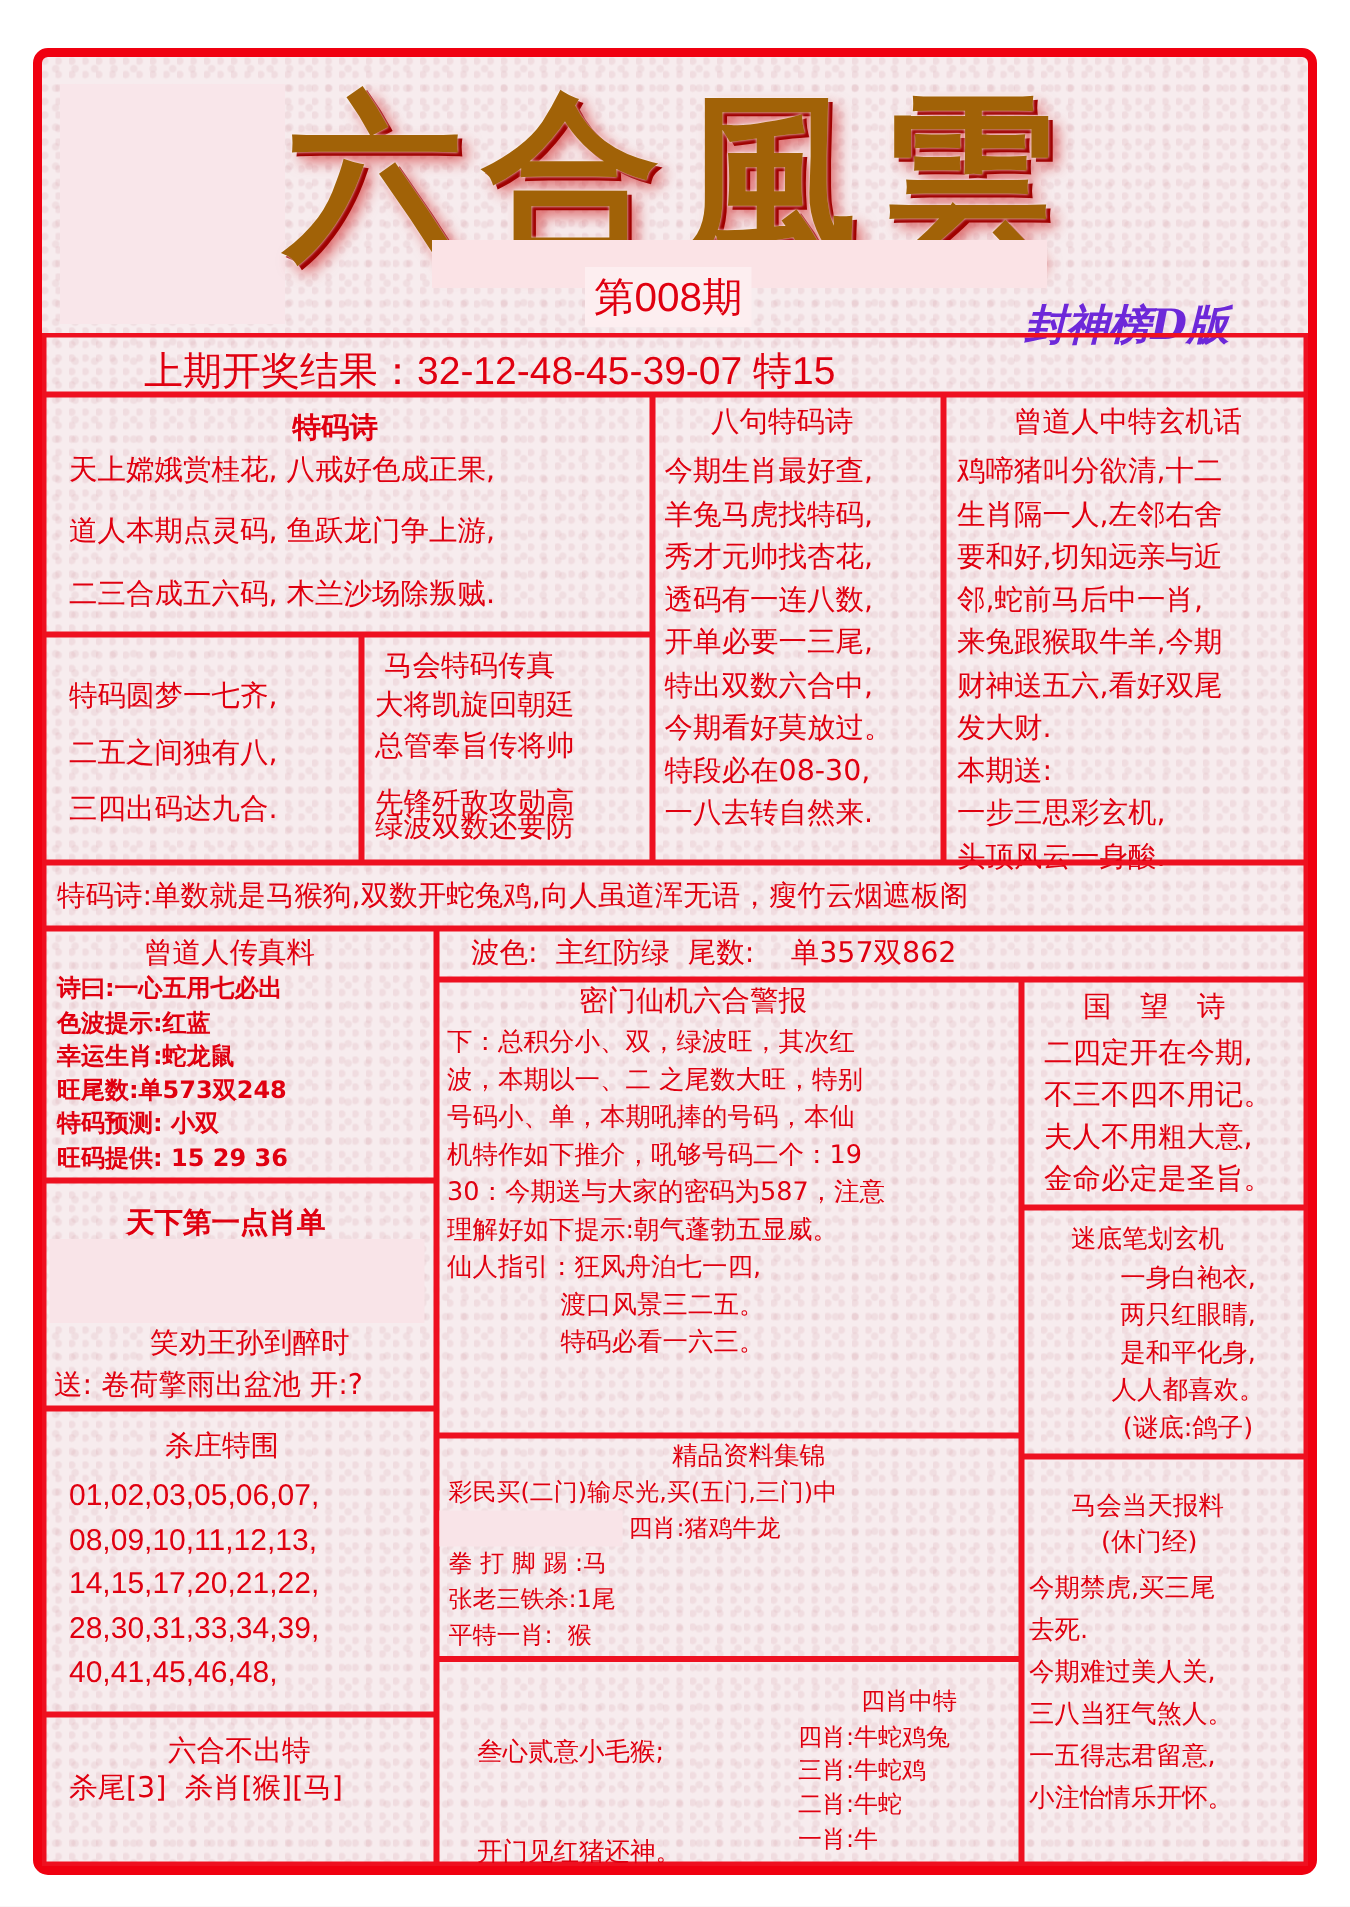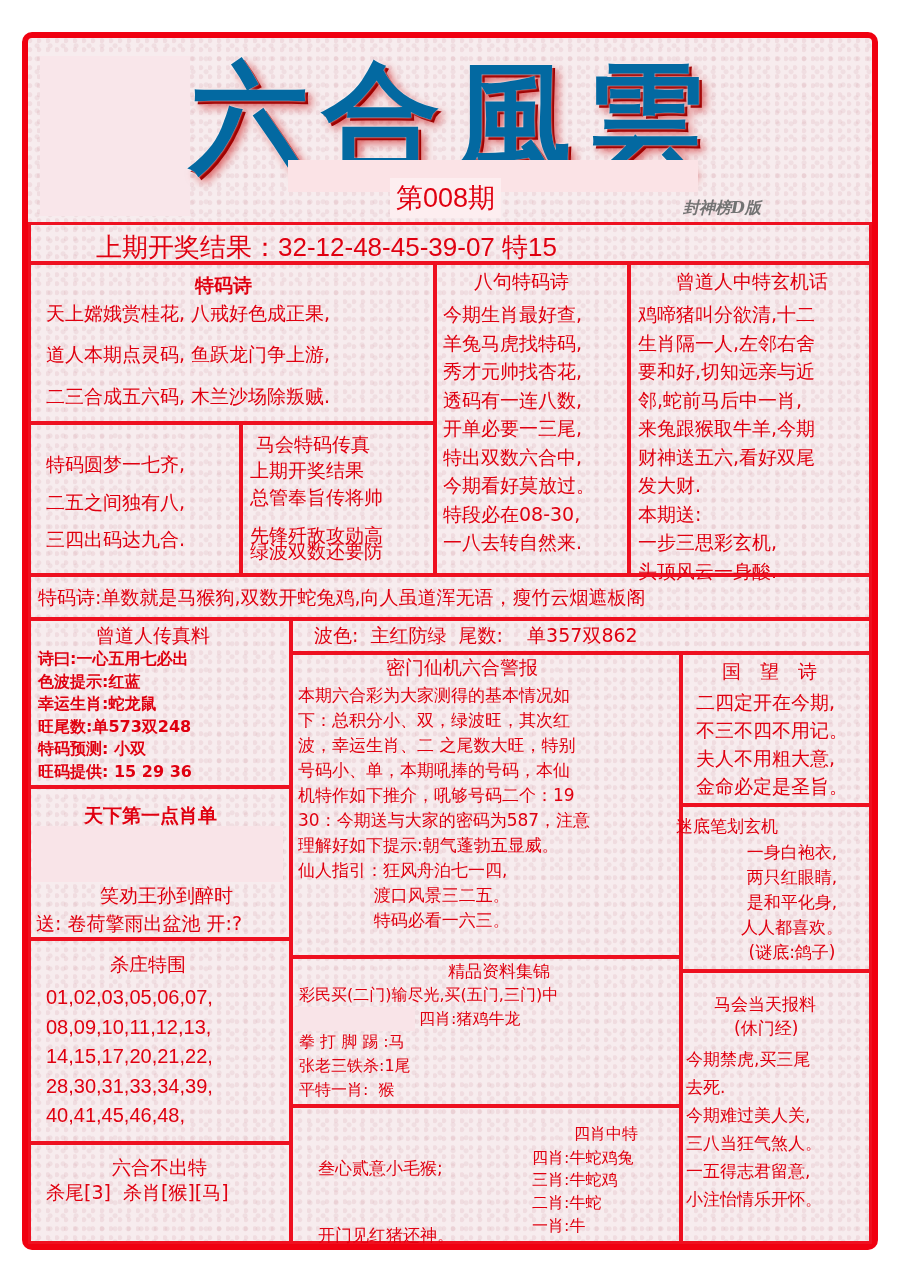--- a/index.html
+++ b/index.html
@@ -8,26 +8,26 @@
   .paper{position:absolute;left:22px;top:32px;width:856px;height:1218px;
     border:6px solid #f00010;border-radius:10px;box-sizing:border-box;
     background:
       radial-gradient(circle at 20% 30%, rgba(210,150,160,.18) 0 2px, transparent 3px),
       radial-gradient(circle at 70% 60%, rgba(200,140,150,.15) 0 2px, transparent 3px),
       #f7ecee;
     background-size:9px 9px, 13px 13px, auto;}
   .box{position:absolute;box-sizing:border-box;border:3px solid #ee1020;}
   .t{position:absolute;white-space:pre;line-height:1;}
   .hdr-title{position:absolute;left:190px;top:40px;font-family:"DejaVu Serif","Liberation Serif",serif;
-    font-size:118px;font-weight:bold;color:#0369a1;letter-spacing:14px;
+    font-size:118px;font-weight:bold;color:#a16207;letter-spacing:14px;
     text-shadow:0 0 2px #fff,3px 3px 0 #a00000,6px 6px 10px rgba(200,0,0,.6);}
   .blur-left{position:absolute;left:40px;top:56px;width:150px;height:160px;background:#f9e6ea;}
   .issue-bar{position:absolute;left:288px;top:160px;width:410px;height:32px;background:#fbe3e6;}
   .issue{position:absolute;left:390px;top:178px;font-family:"Liberation Sans",sans-serif;font-size:27px;color:#e00010;background:#fdeef0;padding:2px 6px;}
-  .edition{position:absolute;left:683px;top:198px;font-family:"DejaVu Serif",serif;font-style:italic;font-weight:bold;font-size:16px;color:#737373;}
+  .edition{position:absolute;left:683px;top:198px;font-family:"DejaVu Serif",serif;font-style:italic;font-weight:bold;font-size:28px;color:#6d28d9;}
   .result{position:absolute;left:96px;top:230px;font-family:"Liberation Sans",sans-serif;font-size:26px;color:#e00010;}
   .head{font-weight:bold;}
   .f19{font-size:19px;}
   .f17{font-size:17px;}
   .f16{font-size:16px;}
   .lines div{white-space:pre;}
 </style>
 </head>
 <body>
 
@@ -48,21 +48,21 @@
 <div class="t f19" style="left:46px;top:345px;">道人本期点灵码, 鱼跃龙门争上游,</div>
 <div class="t f19" style="left:46px;top:387px;">二三合成五六码, 木兰沙场除叛贼.</div>
 
 <div class="box" style="left:28px;top:422px;width:214px;height:154px;"></div>
 <div class="t f19" style="left:46px;top:455px;">特码圆梦一七齐,</div>
 <div class="t f19" style="left:46px;top:493px;">二五之间独有八,</div>
 <div class="t f19" style="left:46px;top:530px;">三四出码达九合.</div>
 
 <div class="box" style="left:240px;top:422px;width:196px;height:154px;"></div>
 <div class="t f19" style="left:256px;top:435px;">马会特码传真</div>
-<div class="t f19" style="left:250px;top:461px;">上期开奖结果</div>
+<div class="t f19" style="left:250px;top:461px;">大将凯旋回朝廷</div>
 <div class="t f19" style="left:250px;top:488px;">总管奉旨传将帅</div>
 <div class="t f19" style="left:250px;top:526px;">先锋歼敌攻勋高</div>
 <div class="t f19" style="left:250px;top:542px;">绿波双数还要防</div>
 
 <div class="box" style="left:434px;top:262px;width:196px;height:314px;"></div>
 <div class="t f19" style="left:474px;top:272px;">八句特码诗</div>
 <div class="lines f19" style="position:absolute;left:443px;top:300px;line-height:28.5px;">
   <div>今期生肖最好查,</div>
   <div>羊兔马虎找特码,</div>
   <div>秀才元帅找杏花,</div>
@@ -122,23 +122,22 @@
 <div class="box" style="left:28px;top:1142px;width:264px;height:102px;"></div>
 <div class="t f19" style="left:112px;top:1158px;">六合不出特</div>
 <div class="t f19" style="left:46px;top:1183px;">杀尾[3]  杀肖[猴][马]</div>
 
 <div class="box" style="left:290px;top:618px;width:582px;height:36px;"></div>
 <div class="t f19" style="left:314px;top:626px;">波色:  主红防绿  尾数:    单357双862</div>
 
 <div class="box" style="left:290px;top:652px;width:392px;height:306px;"></div>
 <div class="t f19" style="left:386px;top:658px;">密门仙机六合警报</div>
 <div class="lines f17" style="position:absolute;left:298px;top:683px;line-height:25px;">
-  <div>本期六合彩为大家测得的基本情况如</div>
   <div>下：总积分小、双，绿波旺，其次红</div>
-  <div>波，幸运生肖、二 之尾数大旺，特别</div>
+  <div>波，本期以一、二 之尾数大旺，特别</div>
   <div>号码小、单，本期吼捧的号码，本仙</div>
   <div>机特作如下推介，吼够号码二个：19</div>
   <div>30：今期送与大家的密码为587，注意</div>
   <div>理解好如下提示:朝气蓬勃五显威。</div>
   <div>仙人指引：狂风舟泊七一四,</div>
   <div>              渡口风景三二五。</div>
   <div>              特码必看一六三。</div>
 </div>
 
 <div class="box" style="left:290px;top:956px;width:392px;height:152px;"></div>
@@ -162,21 +161,21 @@
 <div class="box" style="left:680px;top:652px;width:192px;height:154px;"></div>
 <div class="t f19" style="left:722px;top:662px;">国　望　诗</div>
 <div class="lines f19" style="position:absolute;left:696px;top:688px;line-height:28px;">
   <div>二四定开在今期,</div>
   <div>不三不四不用记。</div>
   <div>夫人不用粗大意,</div>
   <div>金命必定是圣旨。</div>
 </div>
 
 <div class="box" style="left:680px;top:804px;width:192px;height:168px;"></div>
-<div class="t f17" style="left:676px;top:818px;">迷底笔划玄机</div>
+<div class="t f17" style="left:714px;top:818px;">迷底笔划玄机</div>
 <div class="lines f17" style="position:absolute;left:722px;top:840px;line-height:25px;text-align:center;width:140px;">
   <div>一身白袍衣,</div>
   <div>两只红眼睛,</div>
   <div>是和平化身,</div>
   <div>人人都喜欢。</div>
   <div>(谜底:鸽子)</div>
 </div>
 
 <div class="box" style="left:680px;top:970px;width:192px;height:274px;"></div>
 <div class="t f17" style="left:714px;top:996px;">马会当天报料</div>

